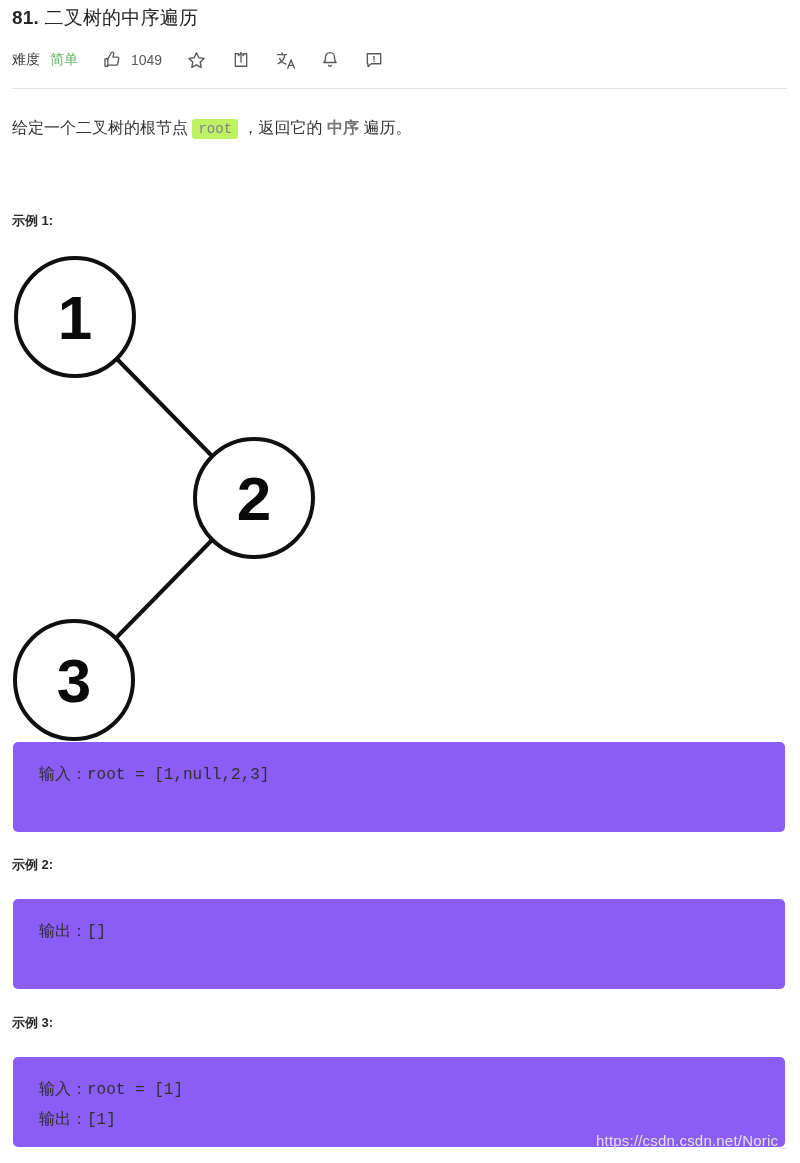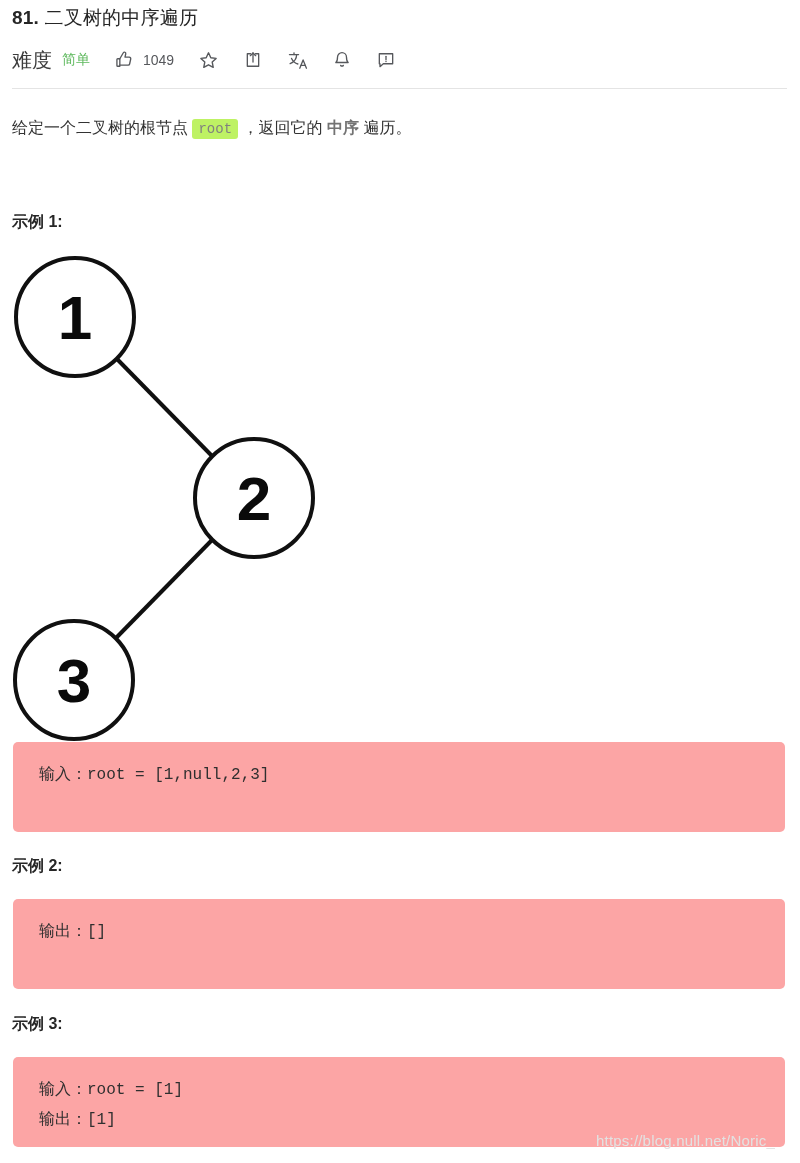--- a/index.html
+++ b/index.html
@@ -39,21 +39,21 @@
   .meta-row {
     position: absolute;
     left: 12px;
     top: 46px;
     height: 28px;
     display: flex;
     align-items: center;
     white-space: nowrap;
   }
   .meta-label {
-    font-size: 20px;
+    font-size: 14px;
     color: #3c3c3c;
     margin-right: 10px;
   }
   .meta-difficulty {
     font-size: 14px;
     color: #5db85c;
   }
   .icon-group {
     display: flex;
     align-items: center;
@@ -99,21 +99,21 @@
     color: #808080;
     padding: 2px 6px;
     border-radius: 3px;
   }
   .bold-inline { font-weight: bold; color: #737373; }
 
   
   .example-heading {
     position: absolute;
     left: 12px;
-    font-size: 16px;
+    font-size: 13px;
     font-weight: bold;
     color: #262626;
     white-space: nowrap;
   }
   .eh1 { top: 212px; }
   .eh2 { top: 856px; }
   .eh3 { top: 1014px; }
 
   
   .tree {
@@ -122,21 +122,21 @@
     top: 248px;
     width: 360px;
     height: 500px;
   }
 
   
   .code-block {
     position: absolute;
     left: 13px;
     width: 772px;
-    background: #fca5a5;
+    background: #8b5cf6;
     border-radius: 5px;
     box-sizing: border-box;
     padding: 18px 0 18px 26px;
   }
   .cb1 { top: 742px; height: 90px; }
   .cb2 { top: 899px; height: 90px; }
   .cb3 { top: 1057px; height: 90px; }
   .code-line {
     font-family: "Liberation Mono", "DejaVu Sans Mono", monospace;
     font-size: 16px;
@@ -271,15 +271,15 @@
   <div class="code-block cb2">
     <div class="code-line">输出：[]</div>
   </div>
 
   <div class="example-heading eh3">示例 3:</div>
   <div class="code-block cb3">
     <div class="code-line">输入：root = [1]</div>
     <div class="code-line">输出：[1]</div>
   </div>
 
-  <div class="watermark">https://blog.null.net/Noric_</div>
+  <div class="watermark">https://csdn.csdn.net/Noric_</div>
 
 </div>
 
 </body></html>

